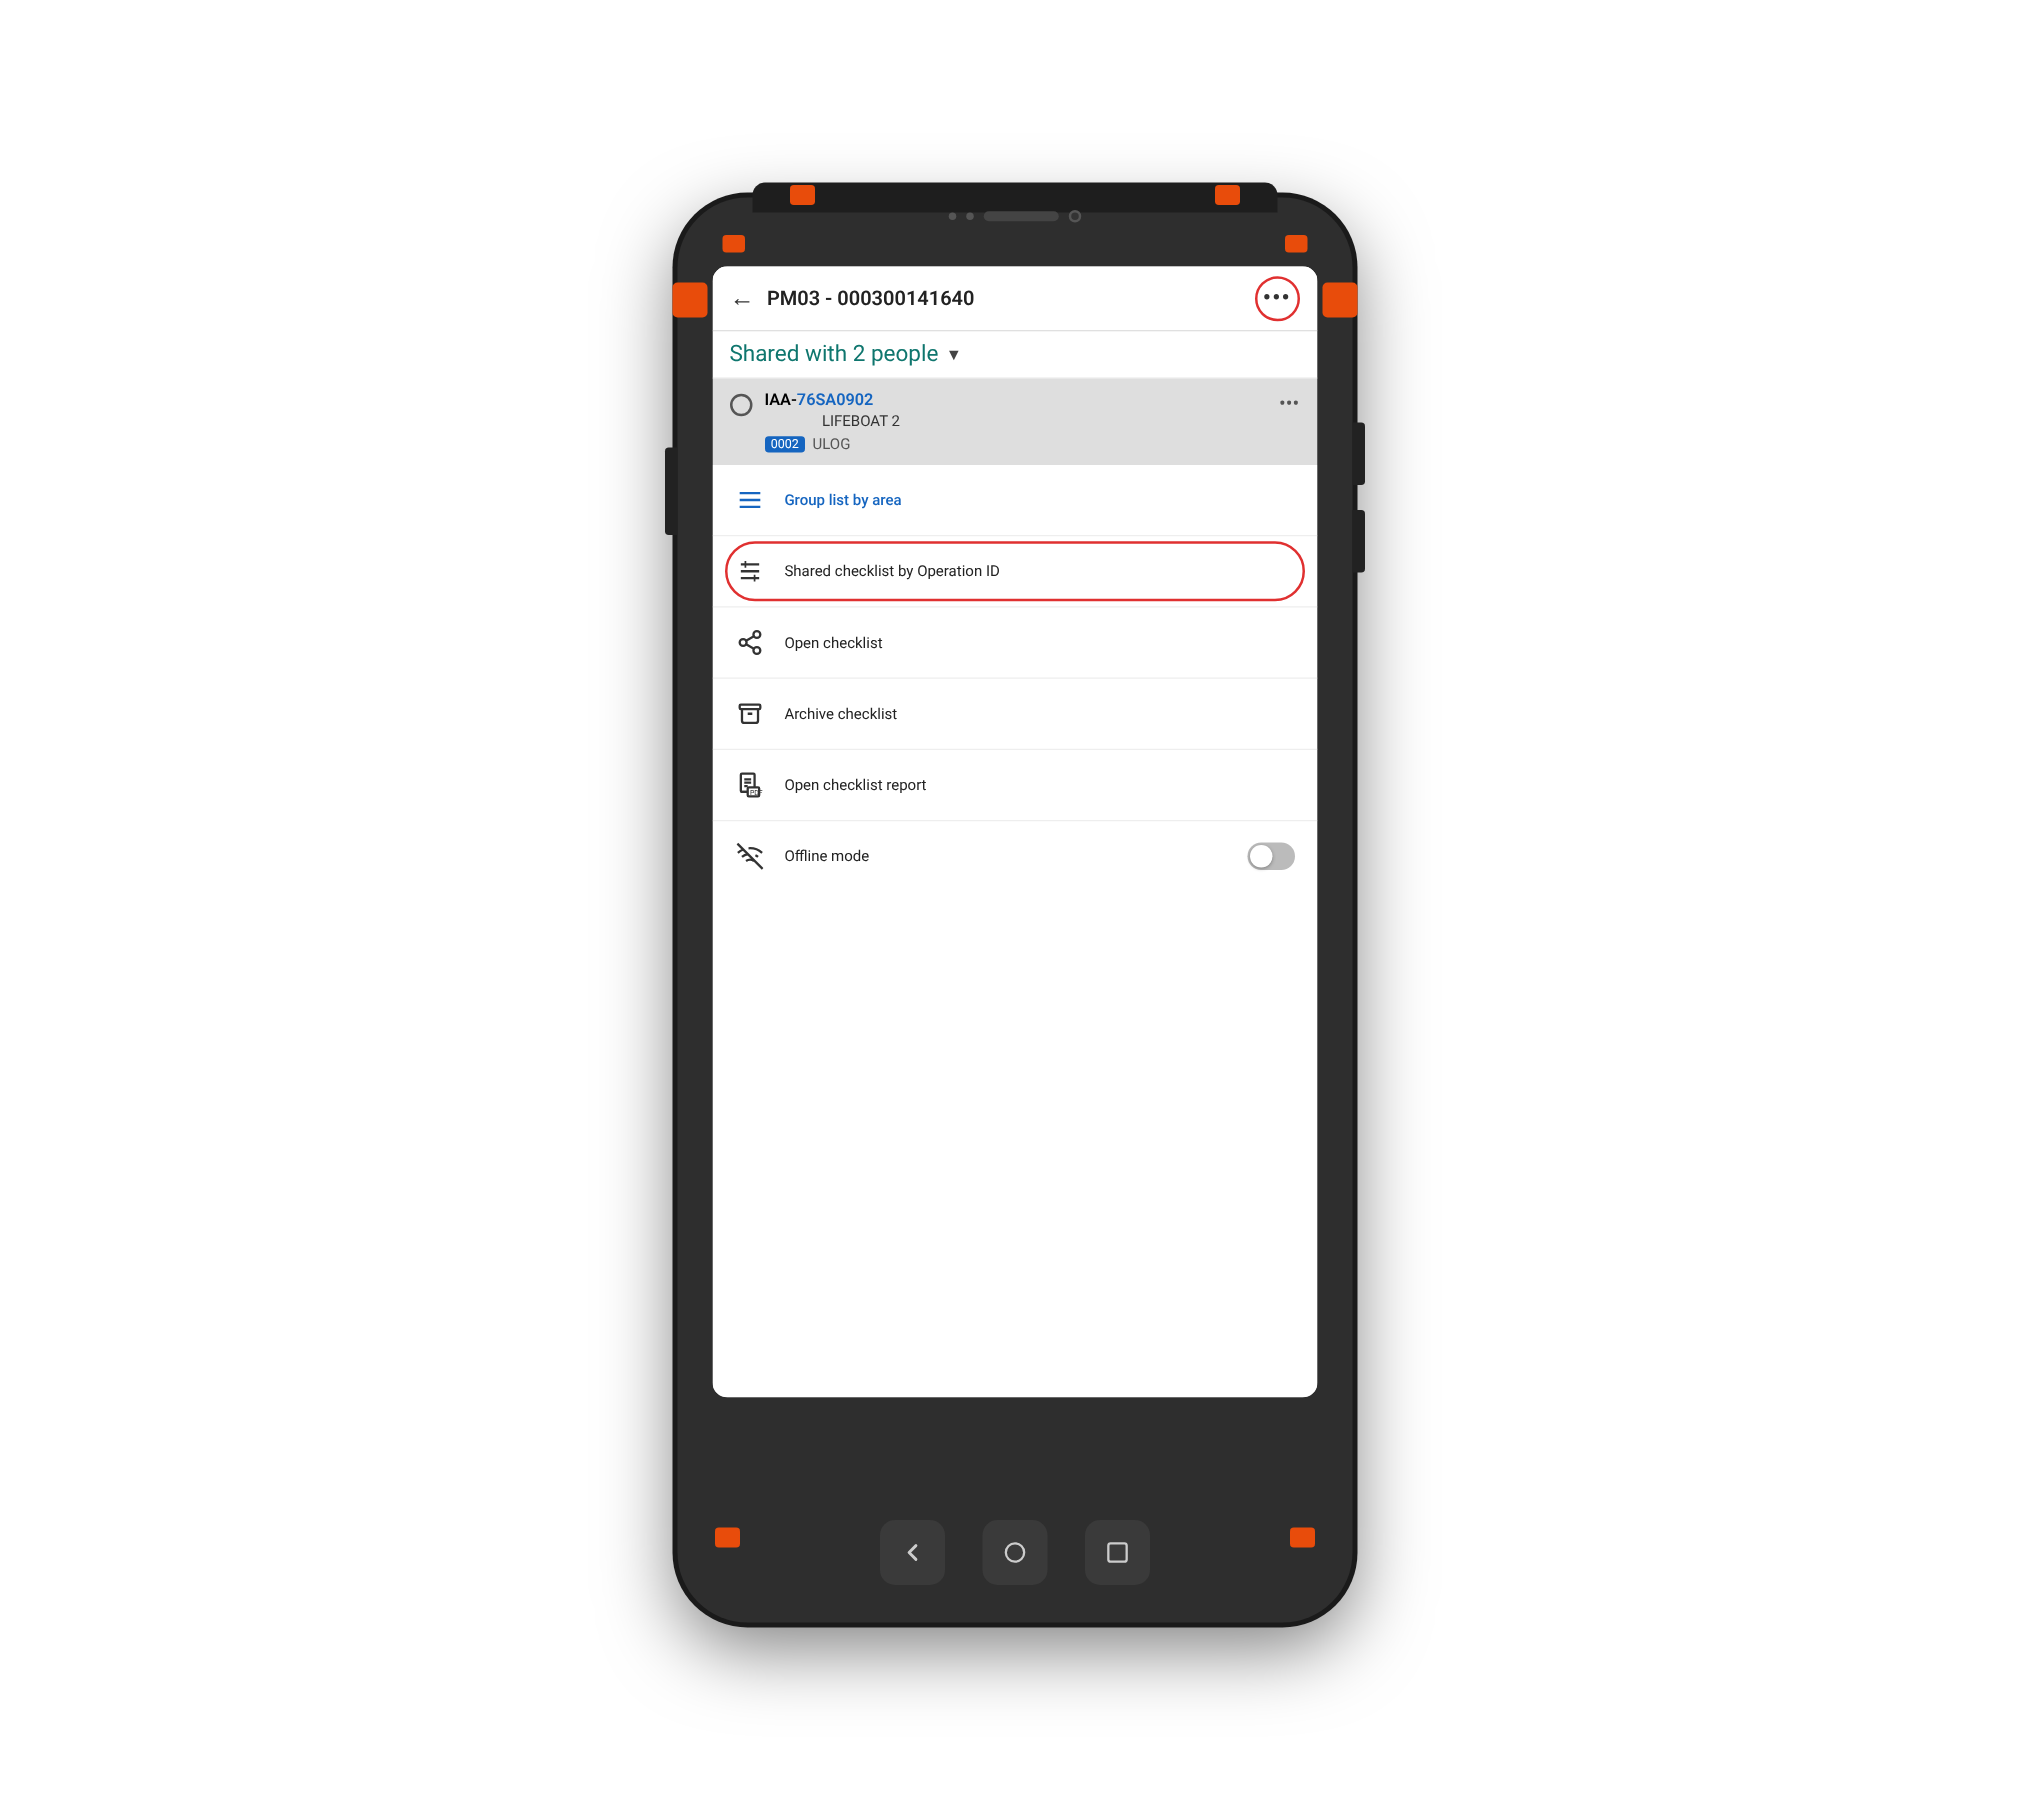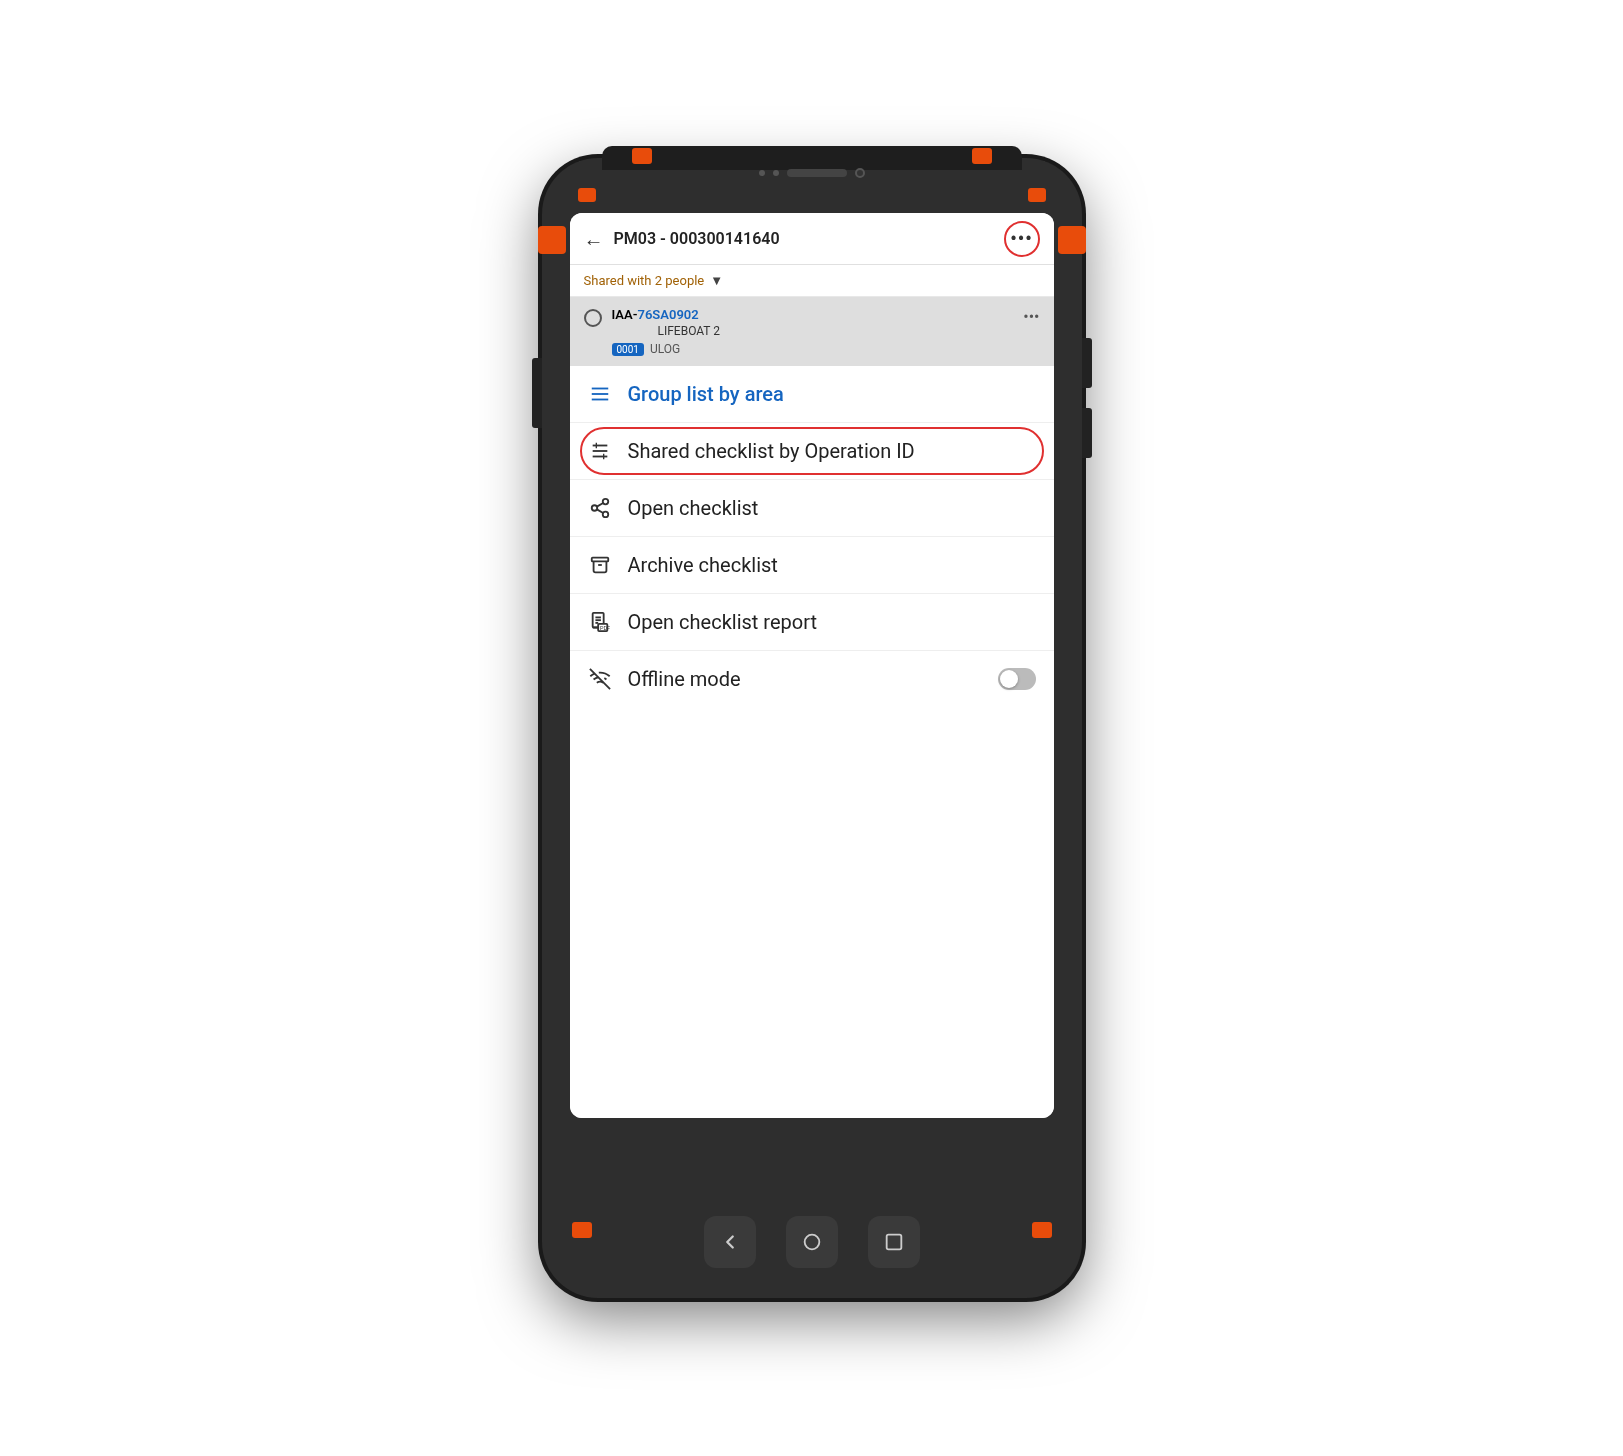--- a/index.html
+++ b/index.html
@@ -194,22 +194,22 @@
     .shared-row {
       background: #ffffff;
       padding: 8px 14px;
       display: flex;
       align-items: center;
       gap: 6px;
       border-bottom: 1px solid #e8e8e8;
       flex-shrink: 0;
     }
     .shared-text {
-      font-size: 13px;
-      color: #a16207;
+      font-size: 18px;
+      color: #0f766e;
     }
     .chevron-down { font-size: 13px; color: #444; }
 
     
     .list-item-row {
       background: rgba(200,200,200,0.5);
       padding: 10px 14px;
       display: flex;
       align-items: flex-start;
       gap: 10px;
@@ -258,21 +258,21 @@
     .menu-icon {
       width: 24px;
       height: 24px;
       display: flex;
       align-items: center;
       justify-content: center;
       flex-shrink: 0;
     }
     .menu-icon svg { width: 22px; height: 22px; }
     .menu-label {
-      font-size: 20px;
+      font-size: 12px;
       color: #222;
       flex: 1;
     }
     .menu-label.blue { color: #1565c0; font-weight: 500; }
 
     
     .menu-item.highlighted {
       
       position: relative;
     }
@@ -406,21 +406,21 @@
         </div>
 
         <div class="list-item-row">
           <div class="radio-circle"></div>
           <div class="item-info">
             <div class="item-id">
               <span>IAA-</span><span class="bold-part">76SA0902</span>
             </div>
             <div class="item-name">LIFEBOAT 2</div>
             <div class="item-tags">
-              <span class="tag-badge">0001</span>
+              <span class="tag-badge">0002</span>
               <span class="tag-label">ULOG</span>
             </div>
           </div>
           <span class="item-more">•••</span>
         </div>
 
         <div class="dropdown-menu">
 
           <div class="menu-item">
             <div class="menu-icon">

